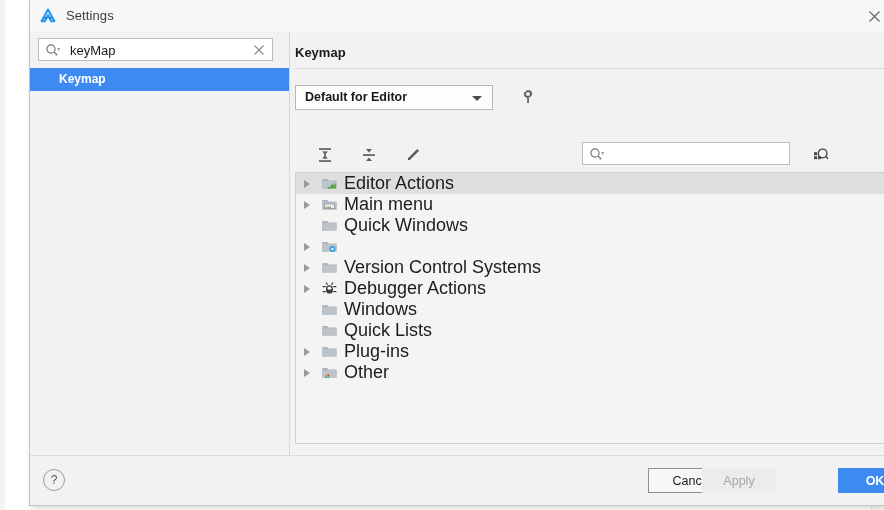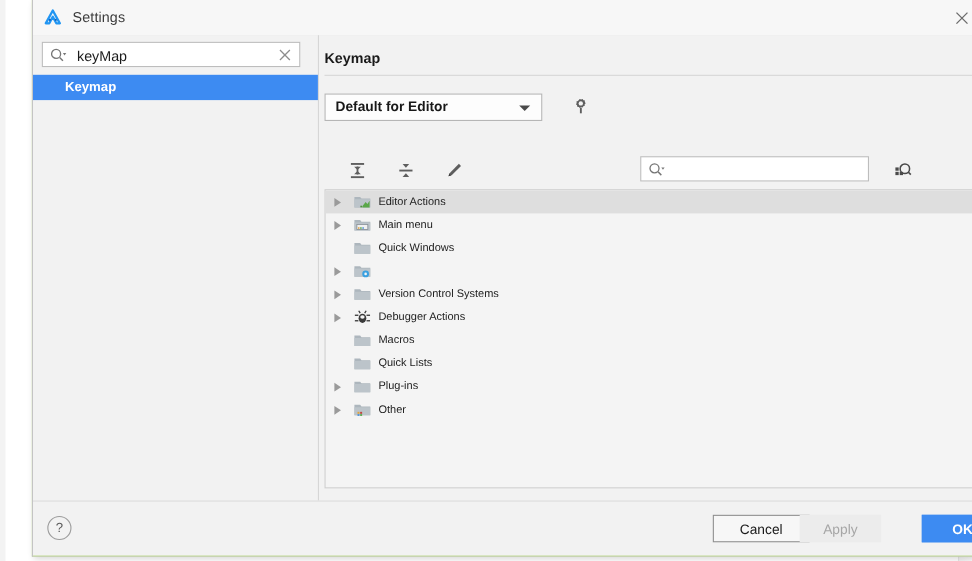--- a/index.html
+++ b/index.html
@@ -272,21 +272,21 @@
     border-left: 6px solid #9a9a9a;
   }
   .tree-icon {
     flex: 0 0 22px;
     width: 22px; height: 16px;
     display: flex;
     align-items: center;
     justify-content: center;
   }
   .tree-label {
-    font-size: 10px;
+    font-size: 18px;
     color: #1c1c1c;
     padding-left: 4px;
     white-space: nowrap;
   }
 
   
   #footer {
     position: absolute;
     left: 0; right: 0; bottom: 0;
     height: 49px;
@@ -319,21 +319,21 @@
     cursor: default;
   }
   #cancel-button {
     left: 618px;
     width: 88px;
     background: #f7f7f7;
     border: 1px solid #8f8f8f;
     color: #1a1a1a;
   }
   #apply-button {
-    left: 697px;
+    left: 672px;
     width: 74px;
     background: #ececec;
     border: 1px solid transparent;
     color: #a6a6a6;
   }
   #ok-button {
     left: 808px;
     width: 74px;
     background: #3d8bf2;
     border: 1px solid #3d8bf2;
@@ -553,21 +553,21 @@
           <span class="tree-label">Debugger Actions</span>
         </div>
         <div class="tree-row">
           <span class="tree-arrow"></span>
           <span class="tree-icon">
             <svg width="17" height="15" viewBox="0 0 17 15">
               <path d="M1.2 3.0 L6.4 3.0 L7.6 4.5 L15.6 4.5 L15.6 12.6 L1.2 12.6 Z" fill="#adb6bd"></path>
               <path d="M1.2 5.2 L15.6 5.2 L15.6 12.6 L1.2 12.6 Z" fill="#bcc4ca"></path>
             </svg>
           </span>
-          <span class="tree-label">Macros</span>
+          <span class="tree-label">Windows</span>
         </div>
         <div class="tree-row">
           <span class="tree-arrow"></span>
           <span class="tree-icon">
             <svg width="17" height="15" viewBox="0 0 17 15">
               <path d="M1.2 3.0 L6.4 3.0 L7.6 4.5 L15.6 4.5 L15.6 12.6 L1.2 12.6 Z" fill="#adb6bd"></path>
               <path d="M1.2 5.2 L15.6 5.2 L15.6 12.6 L1.2 12.6 Z" fill="#bcc4ca"></path>
             </svg>
           </span>
           <span class="tree-label">Quick Lists</span>

